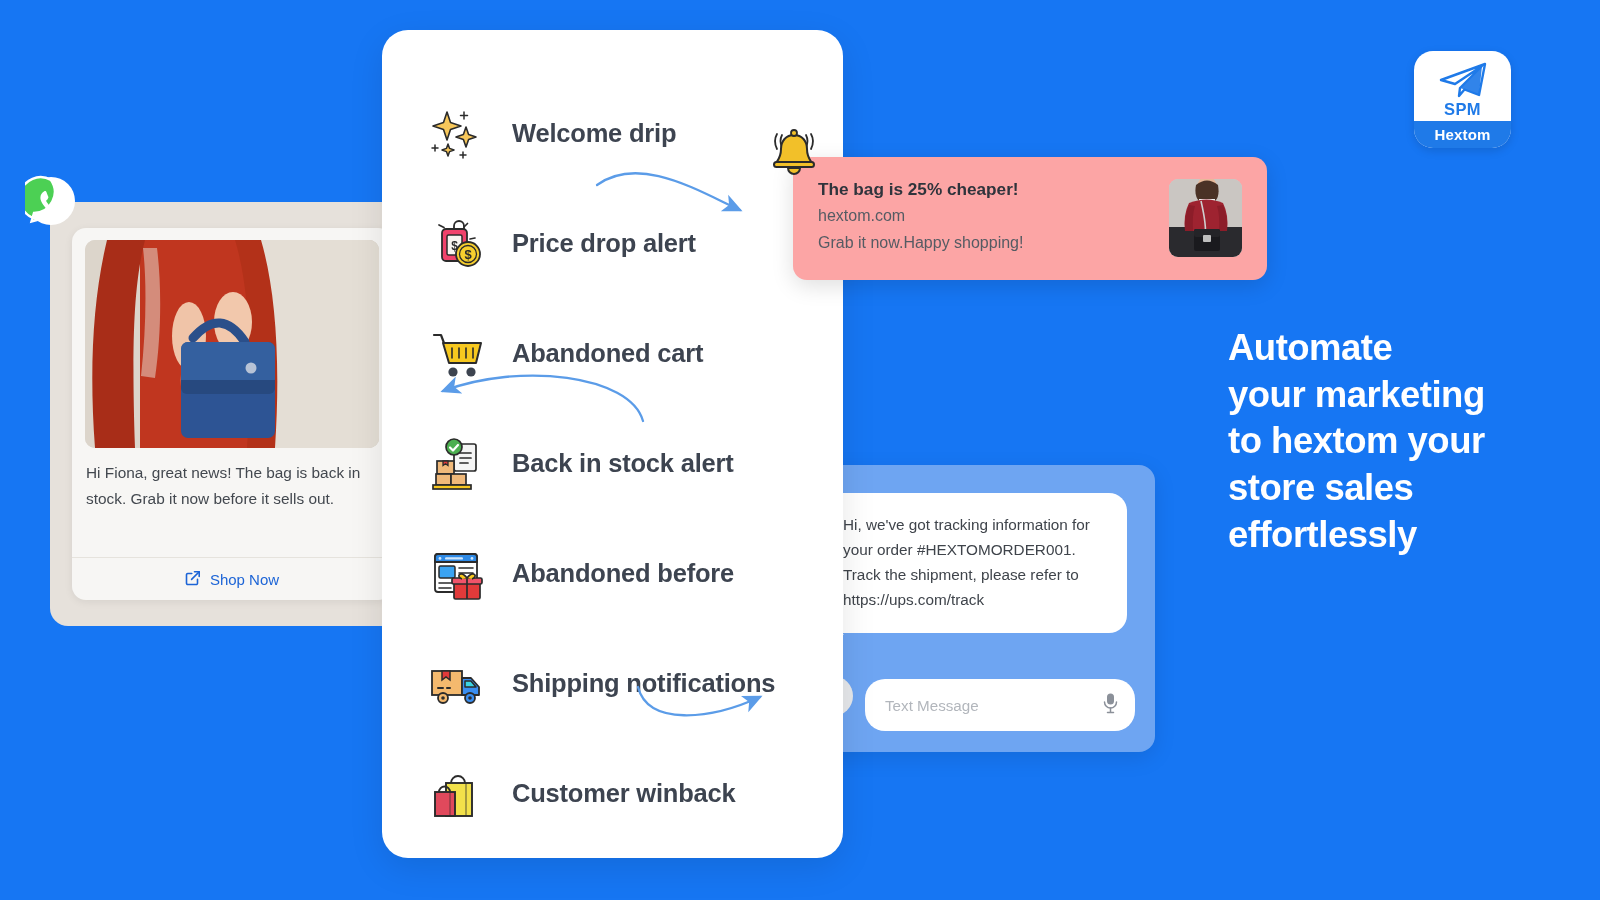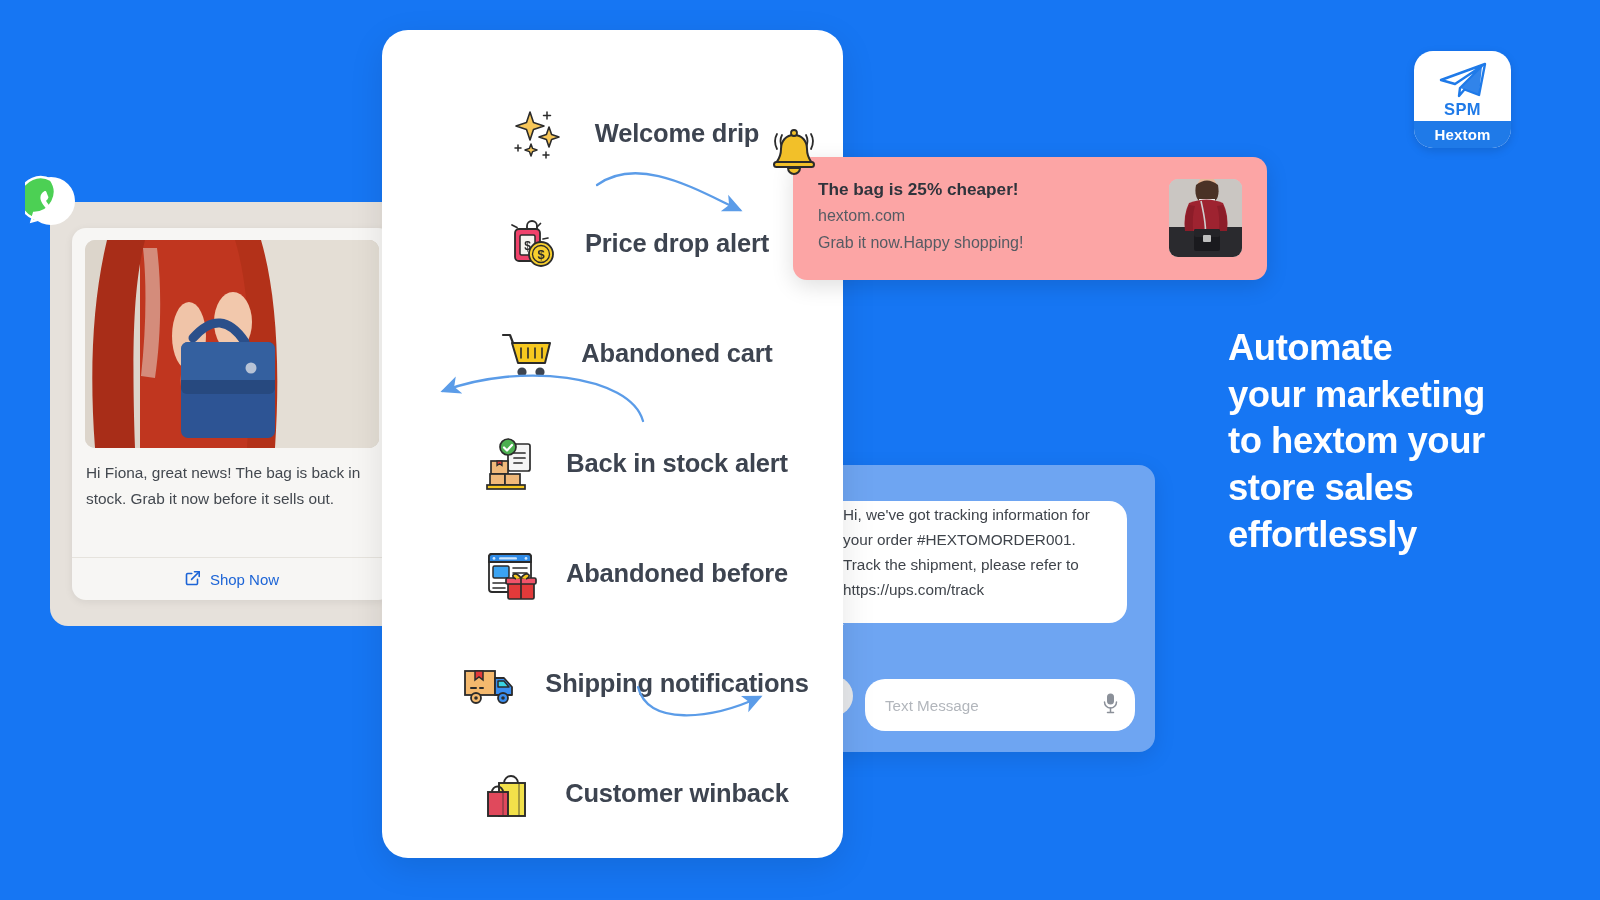--- a/index.html
+++ b/index.html
@@ -14,21 +14,21 @@
   .stage { position:absolute; inset:0; }
 
   
   .feature-card {
     position:absolute; left:382px; top:30px; width:461px; height:828px;
     background:#ffffff; border-radius:26px;
     box-shadow:0 10px 34px rgba(0,0,0,.10);
     z-index:6;
   }
   .feature-list { position:absolute; left:40px; top:48px; width:420px; }
-  .feature-row { display:flex; align-items:center; height:110px;justify-content:center; }
+  .feature-row { display:flex; align-items:center; height:110px; }
   .feature-ico { width:70px; height:70px; flex:0 0 70px; display:flex; align-items:center; justify-content:center; }
   .feature-ico svg { display:block; }
   .feature-label {
     margin-left:20px; font-size:25.5px; font-weight:700; color:#3d4450;
     letter-spacing:-.2px; white-space:nowrap;
   }
 
   
   .wa-wrap { position:absolute; left:50px; top:202px; z-index:4; }
   .wa-shadowcard {
@@ -75,22 +75,22 @@
   .bell-ico { position:absolute; left:-30px; top:-33px; width:62px; height:62px; z-index:9; }
 
   
   .sms-panel {
     position:absolute; left:793px; top:465px; width:362px; height:287px;
     background:#6ea5f2; border-radius:16px; z-index:5;
     box-shadow:0 6px 22px rgba(0,0,0,.10);
   }
   .sms-bubble {
     position:absolute; left:27px; top:28px; width:307px;
-    background:#ffffff; border-radius:18px; padding:2px 22px 20px 23px;
-    font-size:15.3px; line-height:1.63; color:#3f444b;margin-top:8px;
+    background:#ffffff; border-radius:18px; padding:20px 22px 20px 23px;
+    font-size:15.3px; line-height:1.63; color:#3f444b;
   }
   .sms-bubble::after {
     content:""; position:absolute; left:8px; bottom:-2px; width:22px; height:21px;
     background:#ffffff; border-bottom-right-radius:16px;
     clip-path:polygon(100% 0,100% 100%,0 100%);
     transform:scaleX(-1) translateX(6px);
   }
   .sms-inputrow { position:absolute; left:20px; right:20px; bottom:21px; display:flex; align-items:center; gap:12px; }
   .sms-plus {
     width:40px; height:40px; flex:0 0 40px; border-radius:50%;

